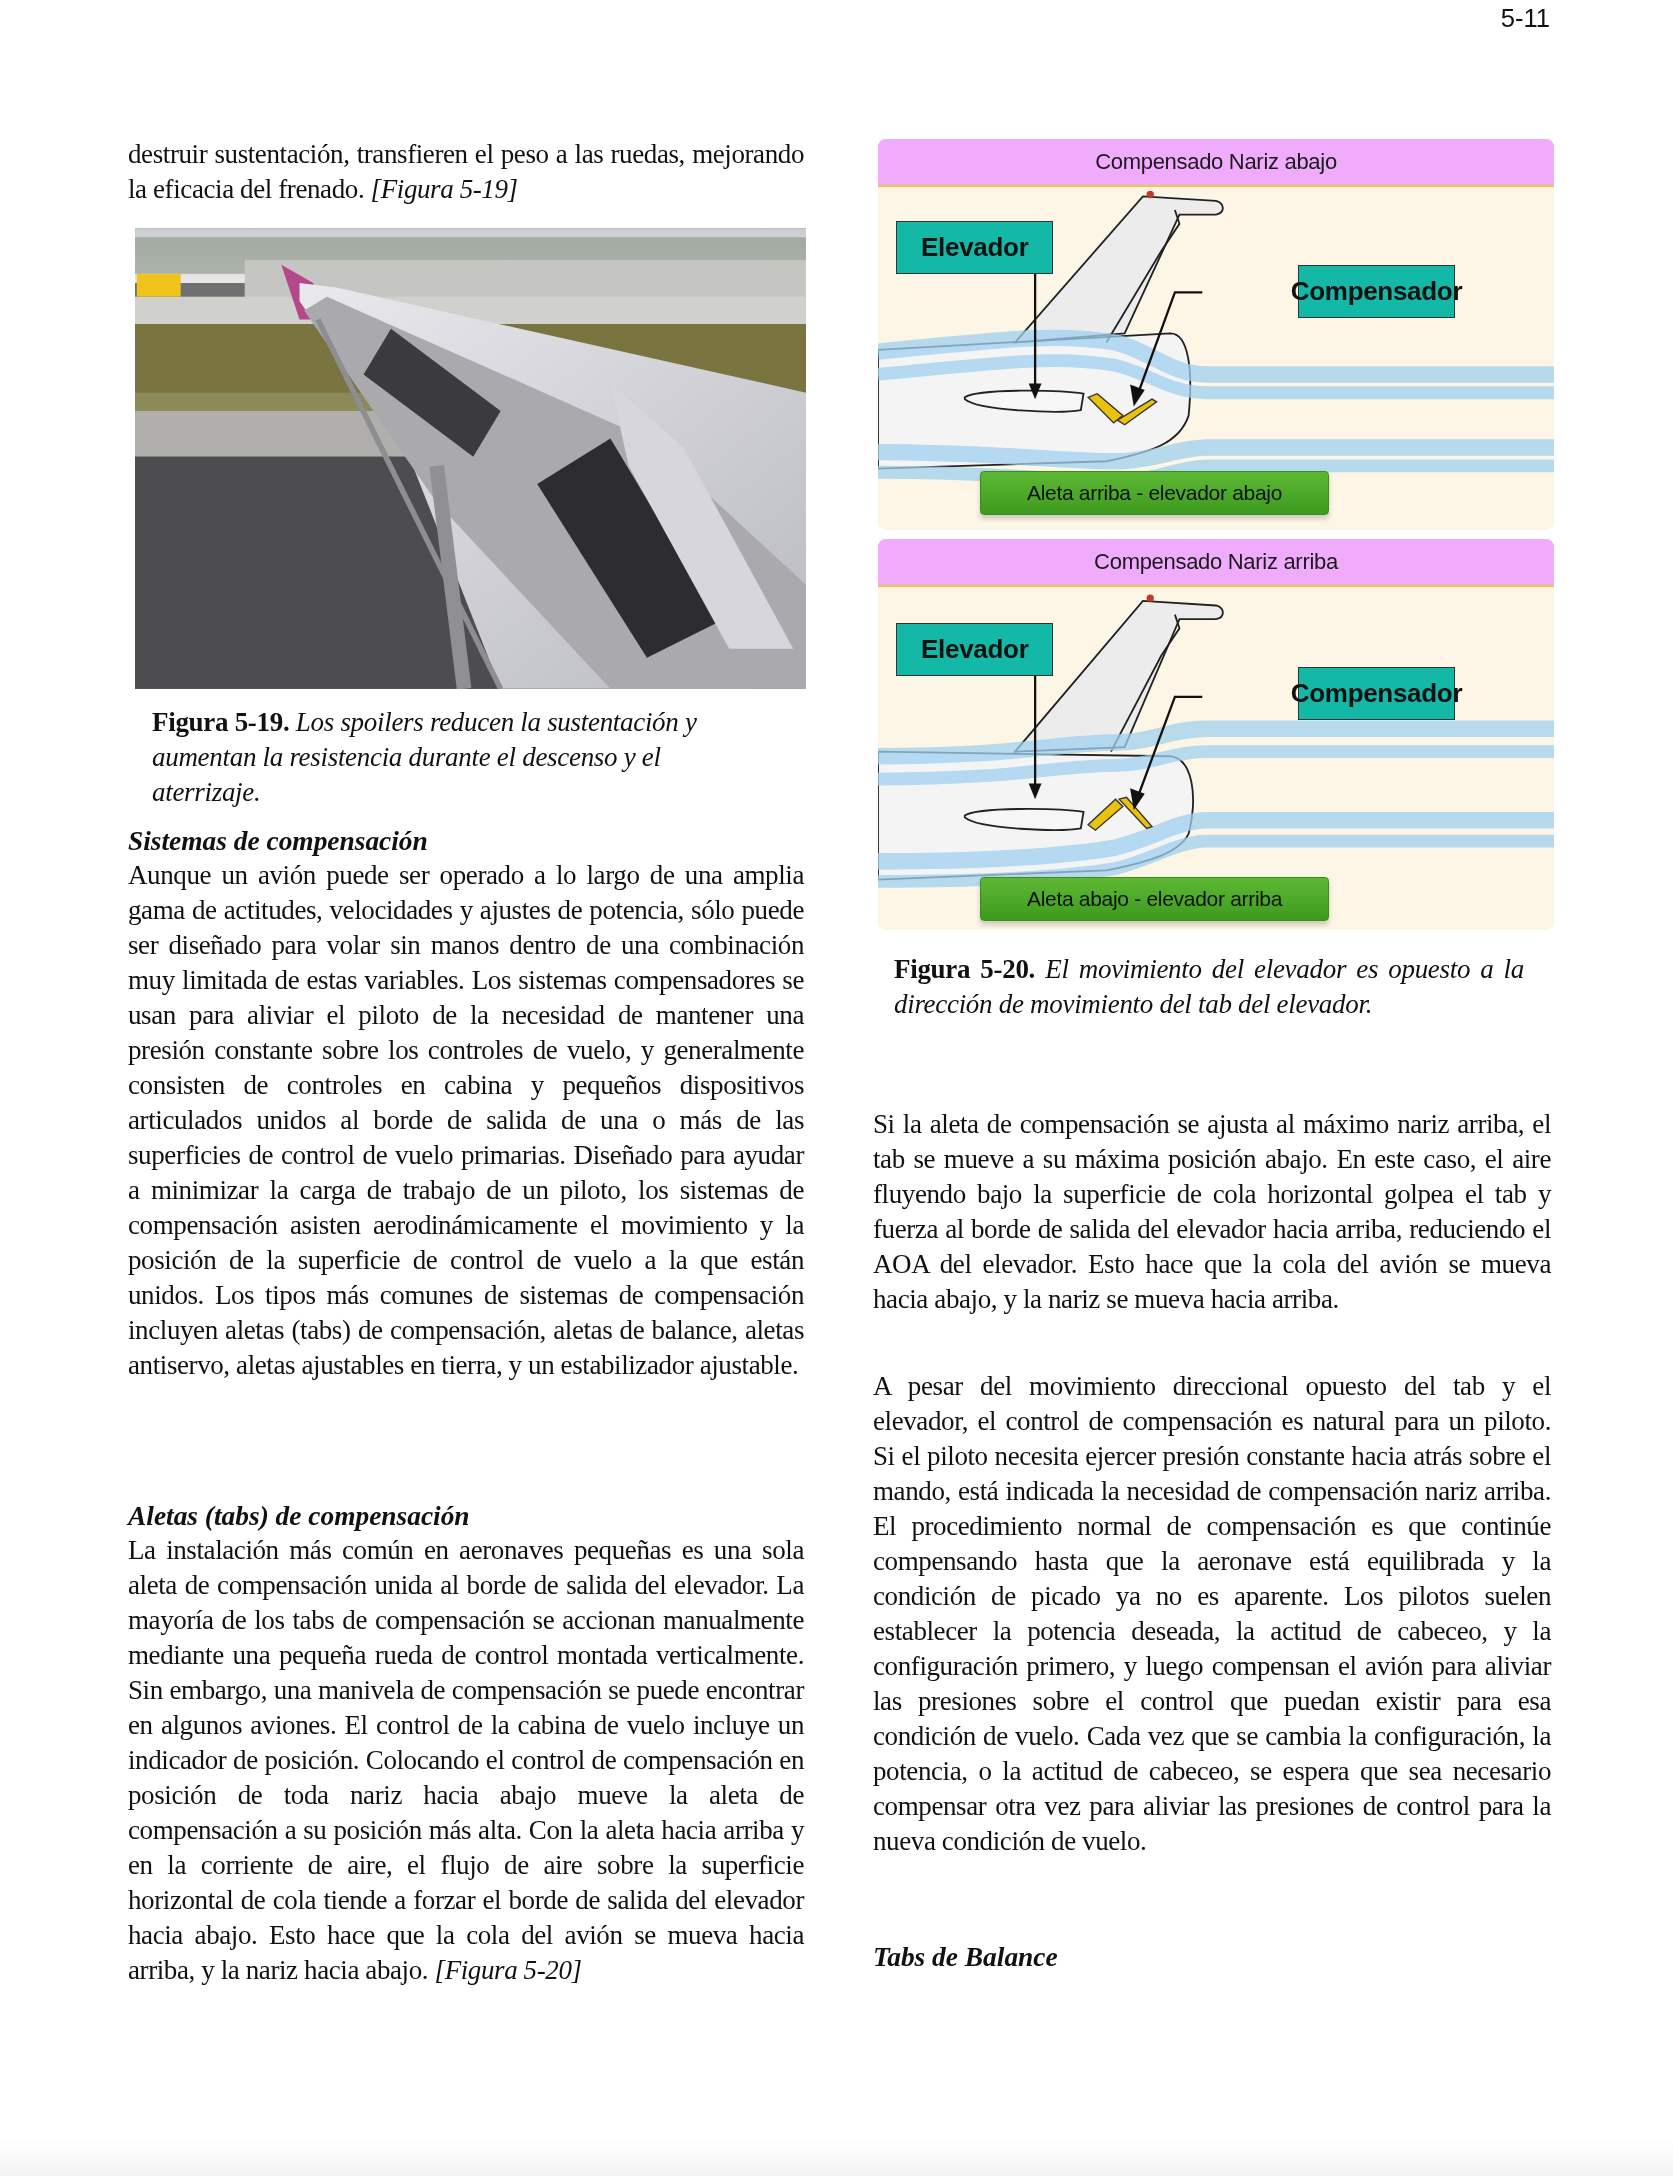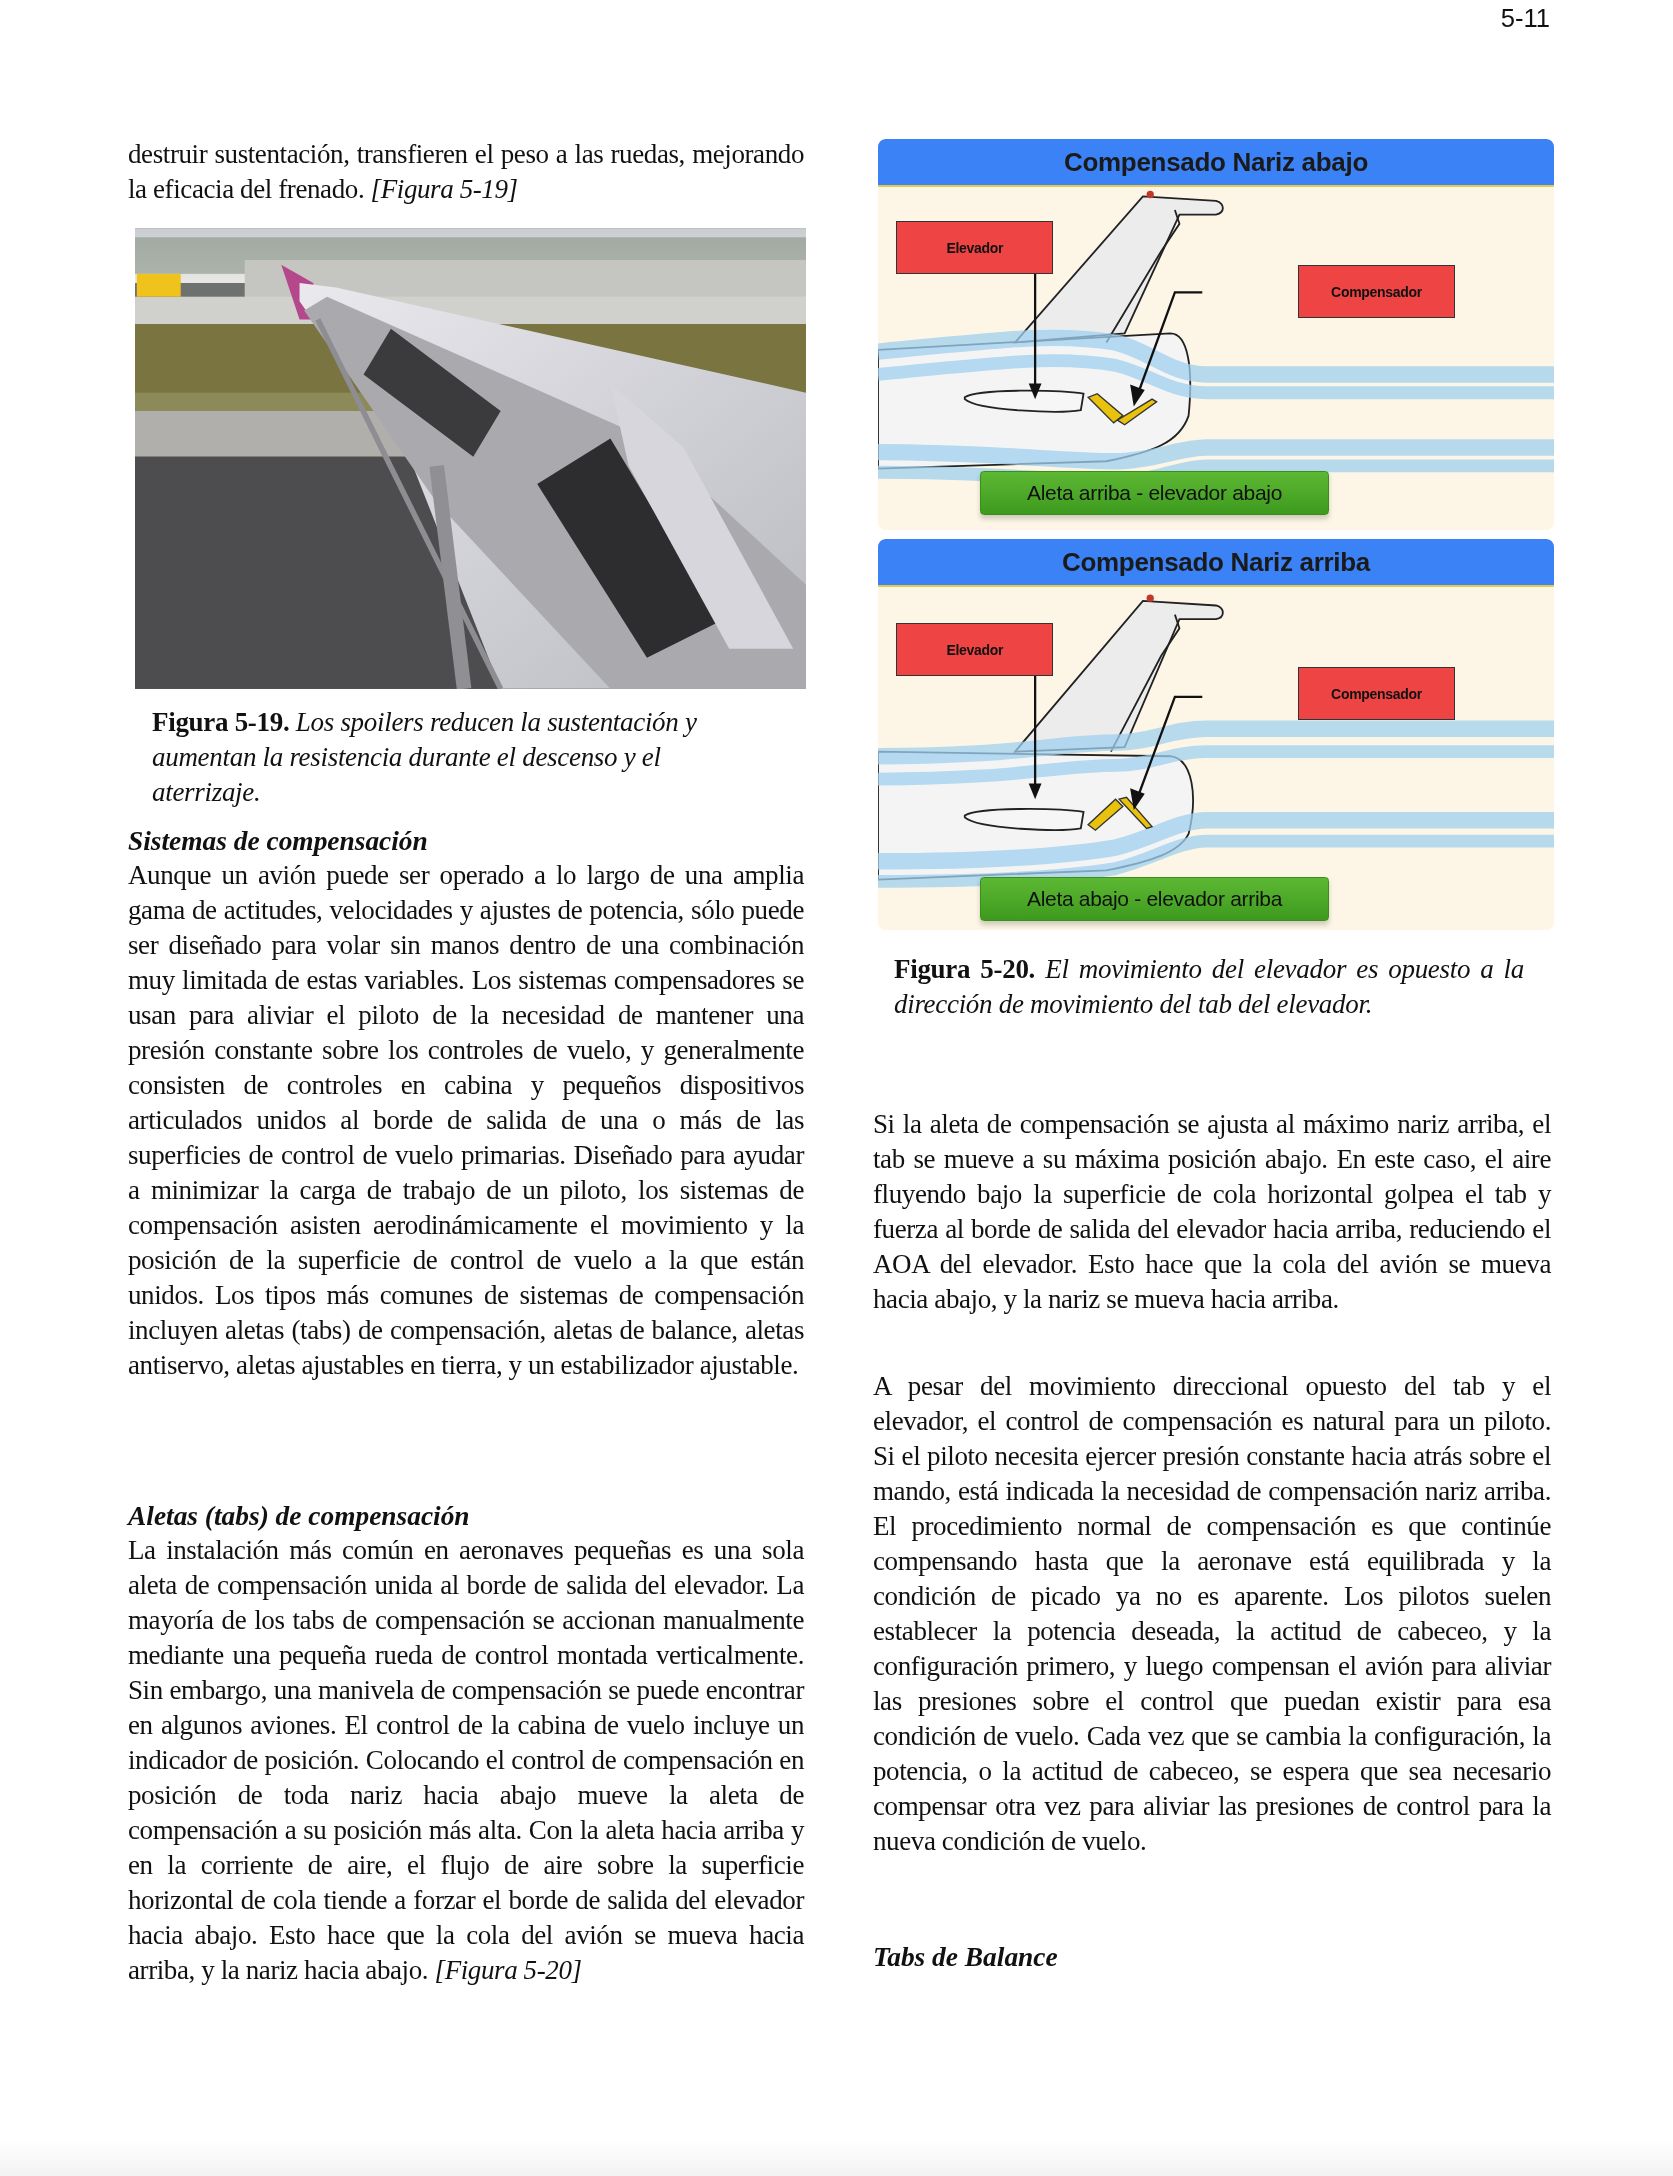--- a/index.html
+++ b/index.html
@@ -33,31 +33,31 @@
   .caption i { font-style:italic; }
   .photo {
     position:absolute; left:135px; top:228px; width:671px; height:461px;
     overflow:hidden; background:#6f7070;
   }
   .diagram {
     position:absolute; left:878px; width:676px; height:391px;
     background:#fdf6e6; border-radius:7.3px; overflow:hidden;
   }
   .diagram .d-header {
-    height:46px; background:#3b82f6; border-bottom:2.7px solid #e6c84a;
+    height:46px; background:#f0abfc; border-bottom:2.7px solid #e6c84a;
     border-radius:7.3px 7.3px 0 0;
     display:flex; align-items:center; justify-content:center;
     font-family:"Liberation Sans", "DejaVu Sans", sans-serif;
-    font-weight:bold; font-size:26px; color:#1a1a1a; letter-spacing:-0.3px;
+    font-weight:normal; font-size:22px; color:#1a1a1a; letter-spacing:-0.3px;
   }
   .diagram svg { position:absolute; left:0; top:48px; }
   .d-label {
-    position:absolute; background:#ef4444; border:1.8px solid #333;
-    font-family:"Liberation Sans", "DejaVu Sans", sans-serif;
-    font-weight:bold; font-size:14px; color:#111;
+    position:absolute; background:#14b8a6; border:1.8px solid #333;
+    font-family:"Liberation Sans", "DejaVu Sans", sans-serif;
+    font-weight:bold; font-size:26px; color:#111;
     display:flex; align-items:center; justify-content:center;
     letter-spacing:-0.3px;
   }
   .d-status {
     position:absolute; left:102px; width:347px; height:42px;
     background:linear-gradient(#5cb833,#3e9a1e);
     border:1.8px solid #3a8e1a; border-radius:3.7px;
     box-shadow:0 3.7px 5.5px rgba(0,0,0,0.18);
     display:flex; align-items:center; justify-content:center;
     font-family:"Liberation Sans", "DejaVu Sans", sans-serif;

